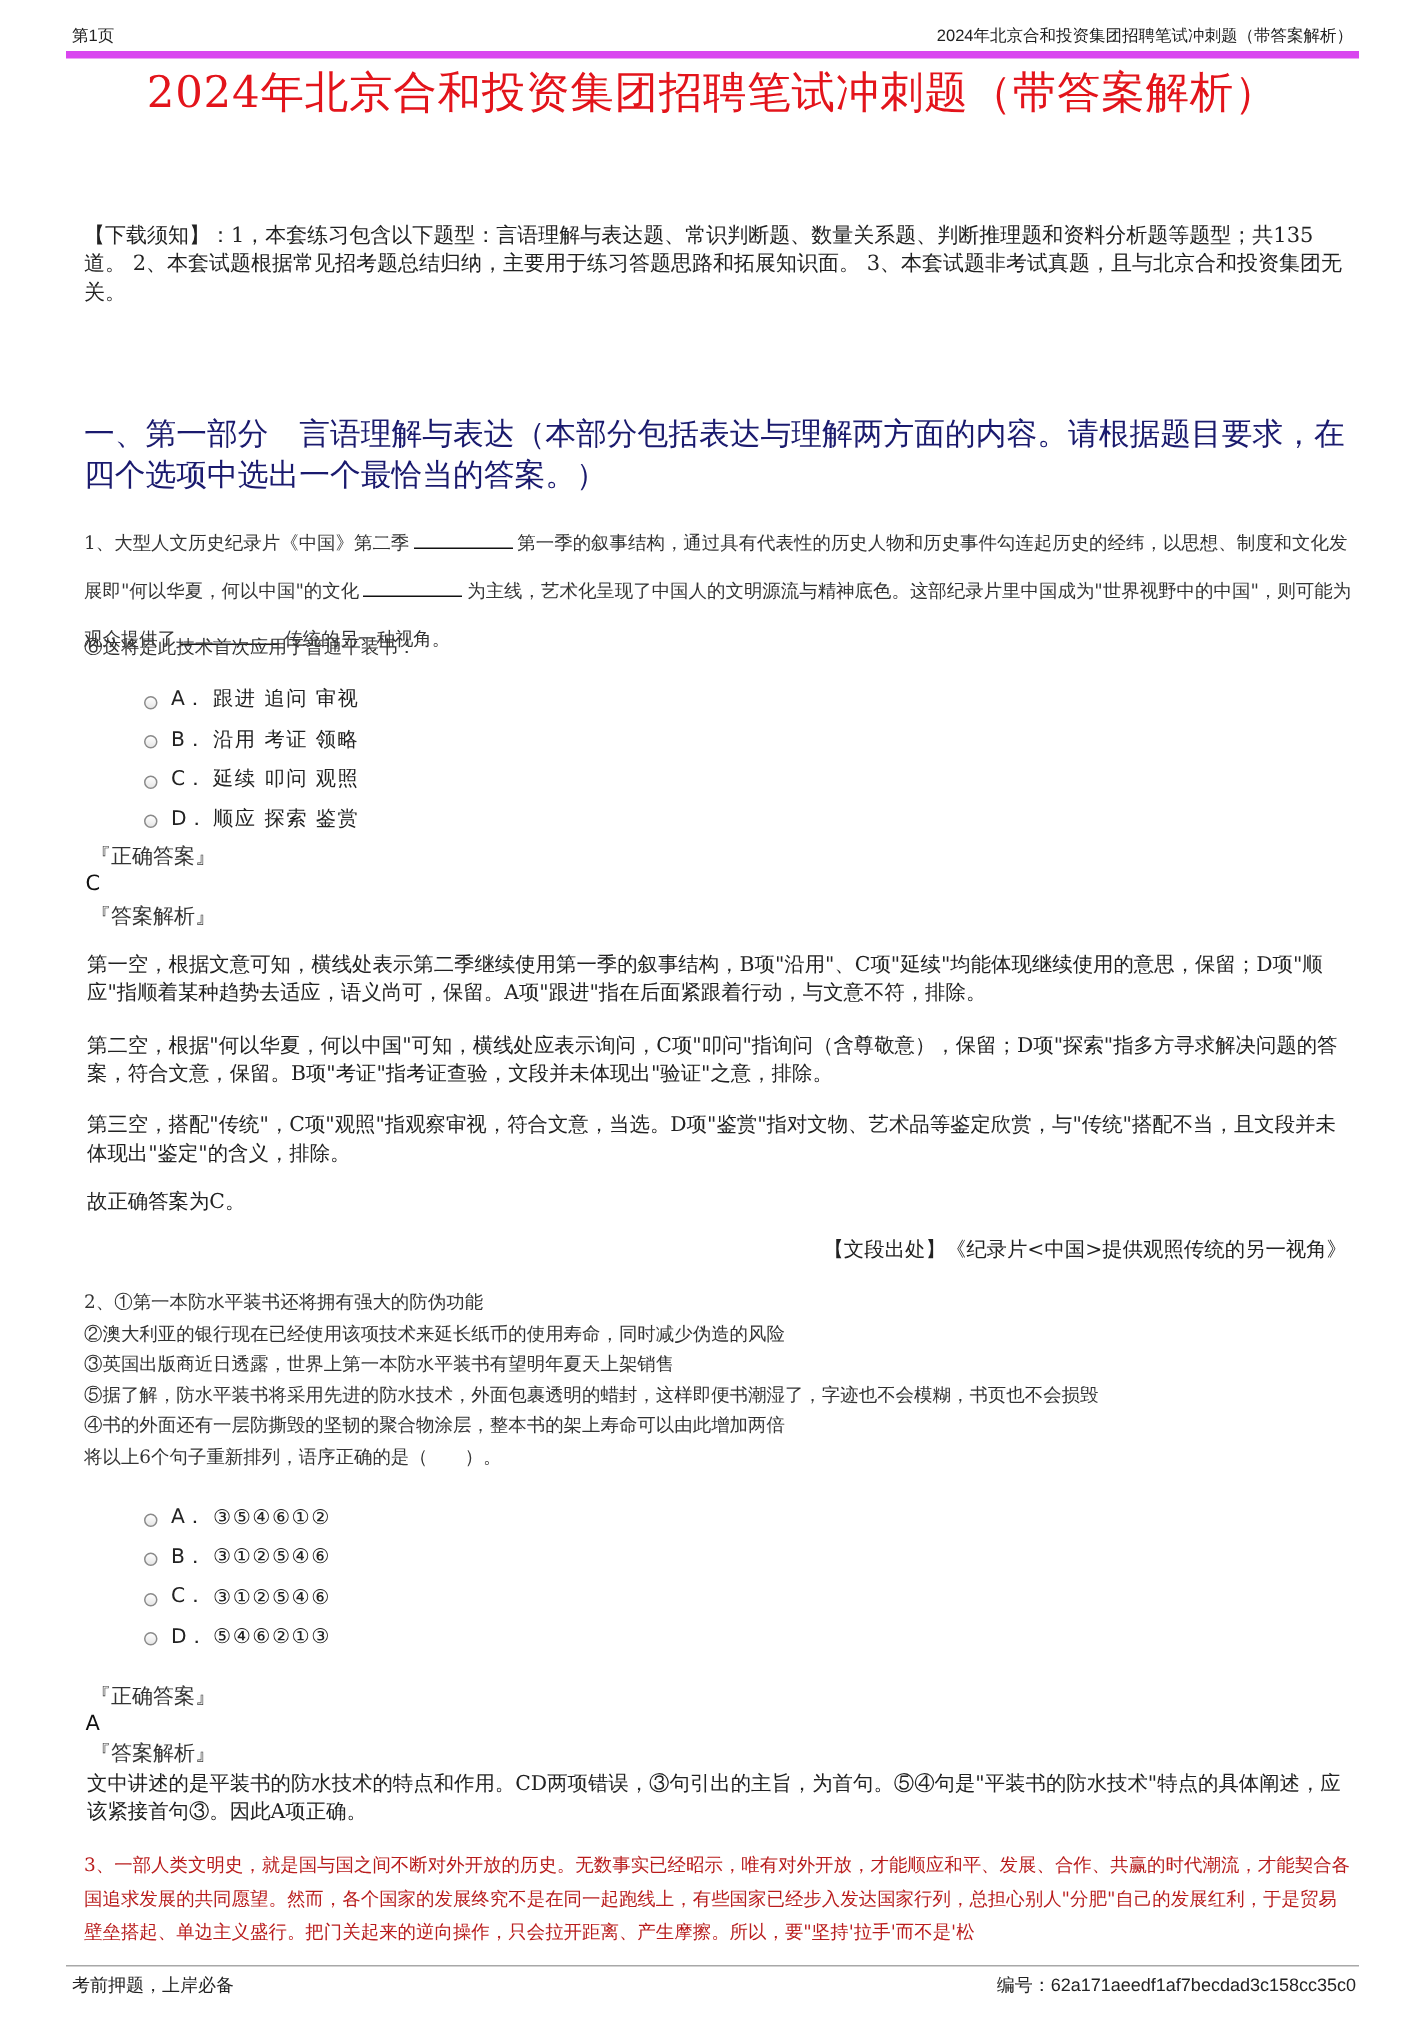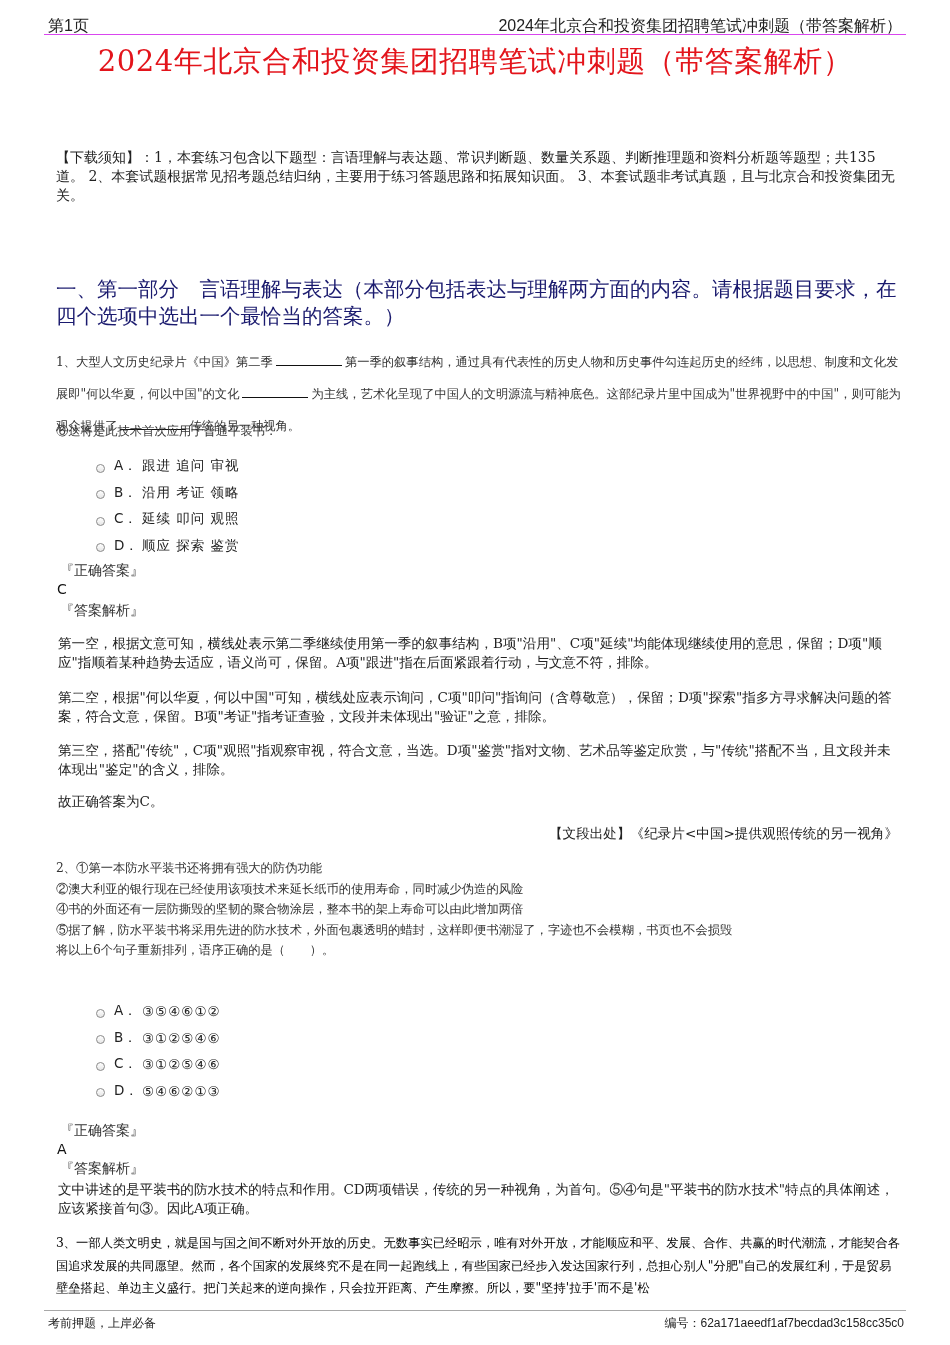--- a/index.html
+++ b/index.html
@@ -3,22 +3,22 @@
   <meta charset="utf-8">
   <style>
     html, body { margin: 0; padding: 0; background: #ffffff; }
     body {
       width: 950px; height: 1345px; position: relative; overflow: hidden;
       font-family: "DejaVu Serif", "Liberation Serif", serif;
       color: #222;
     }
     .page-header {
       position: absolute; left: 44px; right: 44px; top: 14px; height: 20px;
-      border-bottom: 1px solid #d946ef;
-      font-size: 16px; color: #222;
+      border-bottom: 5px solid #d946ef;
+      font-size: 11px; color: #222;
       font-family: "Liberation Sans", "DejaVu Sans", sans-serif;
     }
     .page-header .left { position: absolute; left: 4px; top: 2px; }
     .page-header .right { position: absolute; right: 4px; top: 2px; }
     .doc-title {
       position: absolute; left: 0; right: 0; top: 42px; text-align: center;
       font-size: 29px; color: #e3141b; letter-spacing: 0.5px;
       font-family: "DejaVu Serif", "Liberation Serif", serif;
     }
     .notice {
@@ -54,21 +54,21 @@
     .answer-letter {
       position: absolute; left: 57px; font-size: 14px; color: #111;
       font-family: "DejaVu Sans", sans-serif;
     }
     .para {
       position: absolute; left: 58px; width: 840px;
       font-size: 13.6px; line-height: 19px; color: #222;
     }
     .q2-lines { position: absolute; left: 56px; width: 845px; top: 860px; font-size: 12.3px; color: #333; }
     .q2-lines div { height: 20.5px; }
-    .q3 { position: absolute; left: 56px; width: 845px; top: 1232px; font-size: 12.3px; line-height: 22.5px; color: #000000; }
+    .q3 { position: absolute; left: 56px; width: 845px; top: 1232px; font-size: 12.3px; line-height: 22.5px; color: #b91c1c; }
     .page-footer {
       position: absolute; left: 44px; right: 44px; top: 1310px;
       border-top: 1px solid #a8a8a8; height: 22px;
       font-size: 12px; color: #222;
       font-family: Liberation Sans, sans-serif;
     }
     .page-footer .left { position: absolute; left: 4px; top: 4px; }
     .page-footer .right { position: absolute; right: 2px; top: 4px; }
   </style>
 </head>
@@ -118,22 +118,23 @@
 
 <div class="para" style="top:634px;">第一空，根据文意可知，横线处表示第二季继续使用第一季的叙事结构，B项"沿用"、C项"延续"均能体现继续使用的意思，保留；D项"顺应"指顺着某种趋势去适应，语义尚可，保留。A项"跟进"指在后面紧跟着行动，与文意不符，排除。</div>
 <div class="para" style="top:688px;">第二空，根据"何以华夏，何以中国"可知，横线处应表示询问，C项"叩问"指询问（含尊敬意），保留；D项"探索"指多方寻求解决问题的答案，符合文意，保留。B项"考证"指考证查验，文段并未体现出"验证"之意，排除。</div>
 <div class="para" style="top:741px;">第三空，搭配"传统"，C项"观照"指观察审视，符合文意，当选。D项"鉴赏"指对文物、艺术品等鉴定欣赏，与"传统"搭配不当，且文段并未体现出"鉴定"的含义，排除。</div>
 <div class="para" style="top:792px;">故正确答案为C。</div>
 <div class="para" style="top:824px;text-align:right;">【文段出处】《纪录片&lt;中国&gt;提供观照传统的另一视角》</div>
 
 <div class="q2-lines">
   <div>2、①第一本防水平装书还将拥有强大的防伪功能</div>
   <div>②澳大利亚的银行现在已经使用该项技术来延长纸币的使用寿命，同时减少伪造的风险</div>
+  <div>③英国出版商近日透露，世界上第一本防水平装书有望明年夏天上架销售</div>
+  <div>⑤据了解，防水平装书将采用先进的防水技术，外面包裹透明的蜡封，这样即便书潮湿了，字迹也不会模糊，书页也不会损毁</div>
   <div>④书的外面还有一层防撕毁的坚韧的聚合物涂层，整本书的架上寿命可以由此增加两倍</div>
-  <div>⑤据了解，防水平装书将采用先进的防水技术，外面包裹透明的蜡封，这样即便书潮湿了，字迹也不会模糊，书页也不会损毁</div>
   <div>将以上6个句子重新排列，语序正确的是（　　）。</div>
 </div>
 
 <div class="options" style="top:998px;">
   <div class="opt">
       <span class="radio"></span>
       <span class="opt-letter">A．</span>
       <span class="opt-text">③⑤④⑥①②</span>
     </div>
   <div class="opt">
@@ -149,20 +150,20 @@
   <div class="opt">
       <span class="radio"></span>
       <span class="opt-letter">D．</span>
       <span class="opt-text">⑤④⑥②①③</span>
     </div>
 </div>
 
 <div class="label-block" style="top:1122px;">『正确答案』</div>
 <div class="answer-letter" style="top:1141px;">A</div>
 <div class="label-block" style="top:1160px;">『答案解析』</div>
-<div class="para" style="top:1180px;">文中讲述的是平装书的防水技术的特点和作用。CD两项错误，传统的另一种视角，为首句。⑤④句是"平装书的防水技术"特点的具体阐述，应该紧接首句③。因此A项正确。</div>
+<div class="para" style="top:1180px;">文中讲述的是平装书的防水技术的特点和作用。CD两项错误，③句引出的主旨，为首句。⑤④句是"平装书的防水技术"特点的具体阐述，应该紧接首句③。因此A项正确。</div>
 
 <div class="q3">3、一部人类文明史，就是国与国之间不断对外开放的历史。无数事实已经昭示，唯有对外开放，才能顺应和平、发展、合作、共赢的时代潮流，才能契合各国追求发展的共同愿望。然而，各个国家的发展终究不是在同一起跑线上，有些国家已经步入发达国家行列，总担心别人"分肥"自己的发展红利，于是贸易壁垒搭起、单边主义盛行。把门关起来的逆向操作，只会拉开距离、产生摩擦。所以，要"坚持'拉手'而不是'松</div>
 
 <div class="page-footer">
   <span class="left">考前押题，上岸必备</span>
   <span class="right">编号：62a171aeedf1af7becdad3c158cc35c0</span>
 </div>
 
 </body></html>

